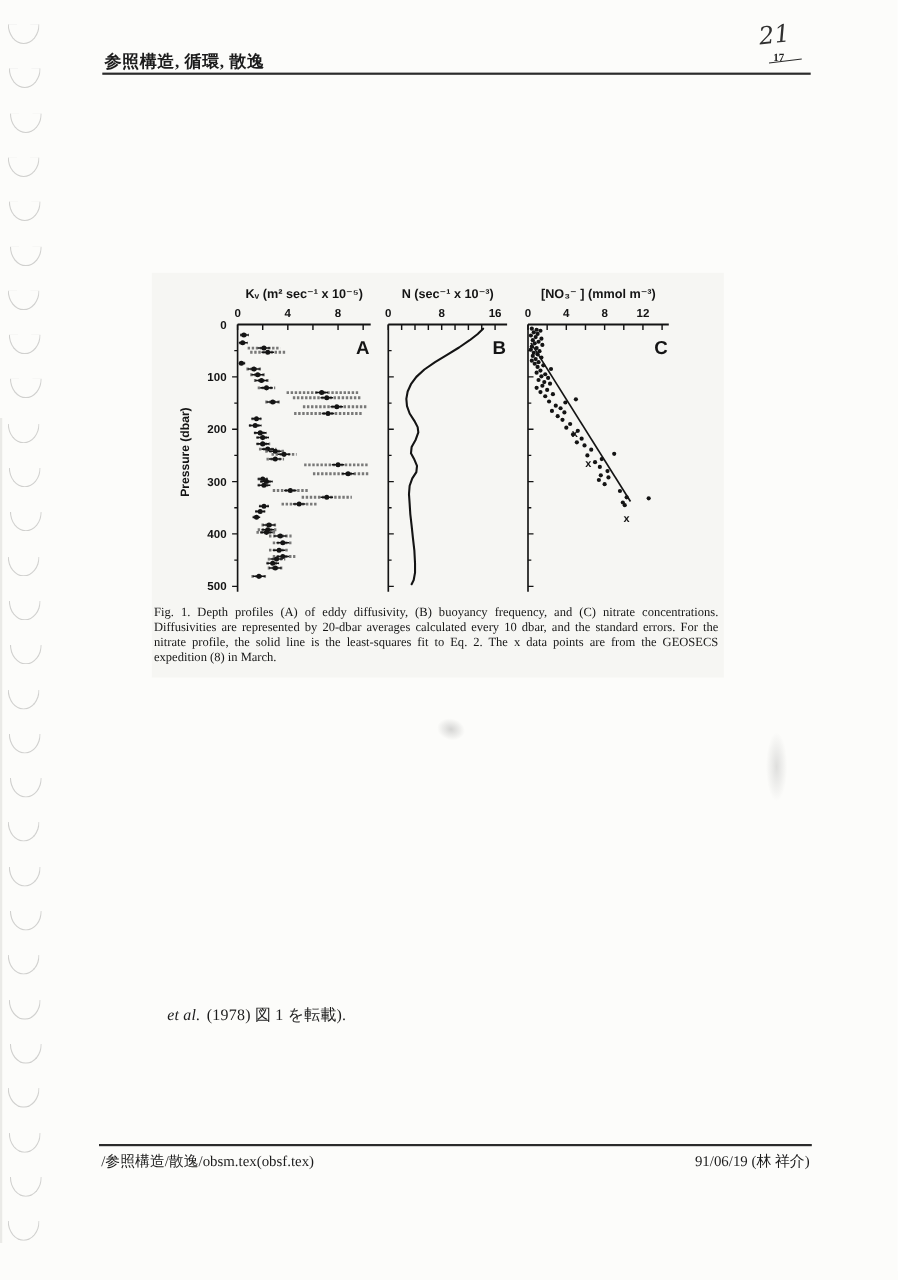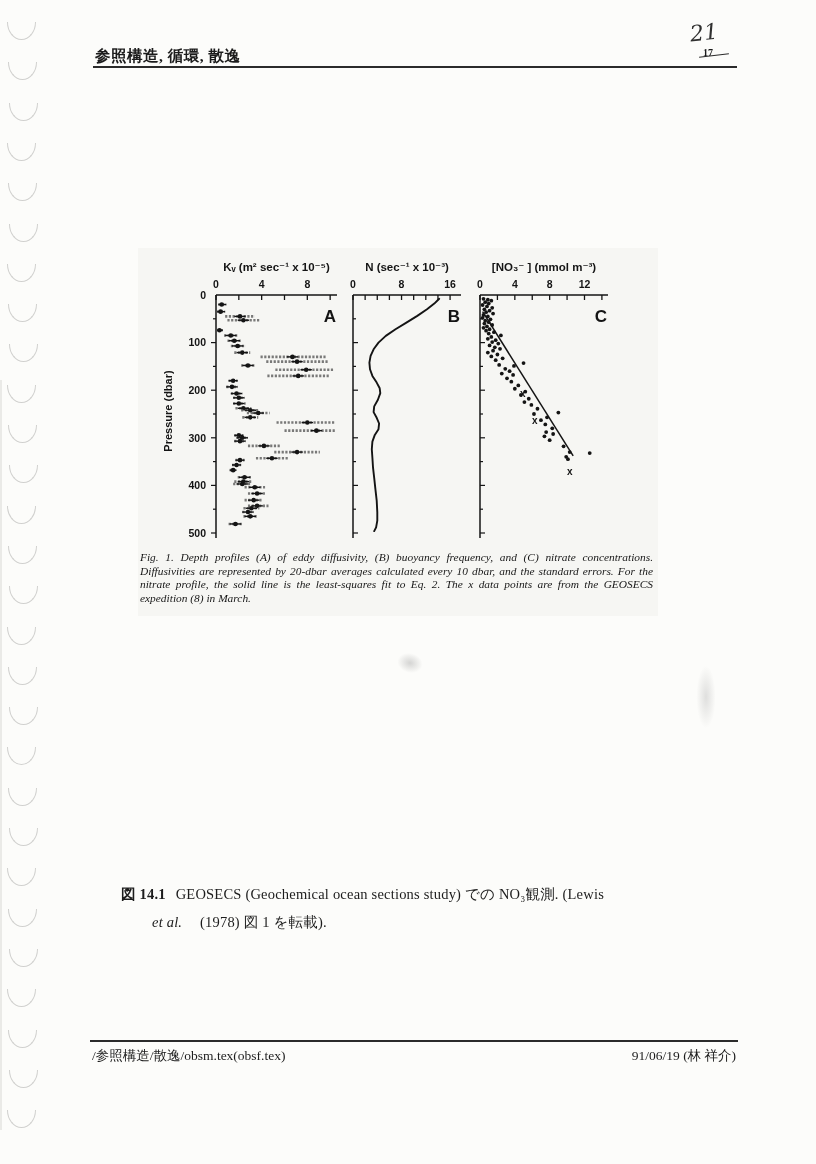--- a/index.html
+++ b/index.html
@@ -57,33 +57,32 @@
   .figure-wrap{
     position:absolute;left:138px;top:248px;width:520px;height:368px;
     background:rgba(165,165,158,0.07);
   }
   .figure-wrap svg{position:absolute;left:0;top:0;}
   .fig-caption{
     position:absolute;left:2px;top:303px;width:513px;
     font-size:11.4px;line-height:13.6px;
     text-align:justify;text-align-last:left;
     color:#161616;
-    font-style:italic;
   }
   
   .jp-caption-1{
     position:absolute;left:121px;top:885px;
     font-size:14.5px;letter-spacing:.2px;
   }
   .jp-caption-1 b{margin-right:10px;}
   .jp-caption-2{
     position:absolute;left:152px;top:913px;
     font-size:14.5px;letter-spacing:.2px;
   }
-  .jp-caption-2 i{margin-right:14px;}
+  .jp-caption-2 i{margin-right:2px;}
   
   .ftr-rule{
     position:absolute;left:90px;top:1040px;width:648px;height:1.6px;
     background:#2b2b2b;
   }
   .ftr-left{
     position:absolute;left:92px;top:1047px;font-size:13.5px;
   }
   .ftr-right{
     position:absolute;right:80px;top:1047px;font-size:13.5px;
@@ -446,23 +445,20 @@
           <text x="396.8571428571429" y="176.164" font-size="10" text-anchor="middle" font-family="&quot;Liberation Sans&quot;,&quot;DejaVu Sans&quot;,sans-serif" font-weight="bold" fill="#141414">x</text>
           <text x="431.687074829932" y="226.62" font-size="10" text-anchor="middle" font-family="&quot;Liberation Sans&quot;,&quot;DejaVu Sans&quot;,sans-serif" font-weight="bold" fill="#141414">x</text>
         </g>
       </svg>
     <div class="fig-caption">Fig. 1. Depth profiles (A) of eddy diffusivity, (B) buoyancy frequency, and (C) nitrate concentrations. Diffusivities are represented by 20-dbar averages calculated every 10 dbar, and the standard errors. For the nitrate profile, the solid line is the least-squares fit to Eq. 2. The x data points are from the GEOSECS expedition (8) in March.</div>
   </div>
 
   <div class="smudge-a"></div>
   <div class="smudge-b"></div>
 
-  <div class="jp-caption-1">
-    <b>図 14.1</b><span>GEOSECS (Geochemical ocean sections study) での NO₃観測. (Lewis</span>
-  </div>
   <div class="jp-caption-2">
     <i>et al.</i><span> (1978) 図 1 を転載).</span>
   </div>
 
   <div class="ftr-rule"></div>
   <div class="ftr-left">/参照構造/散逸/obsm.tex(obsf.tex)</div>
   <div class="ftr-right">91/06/19 (林 祥介)</div>
 
 </div>
 

